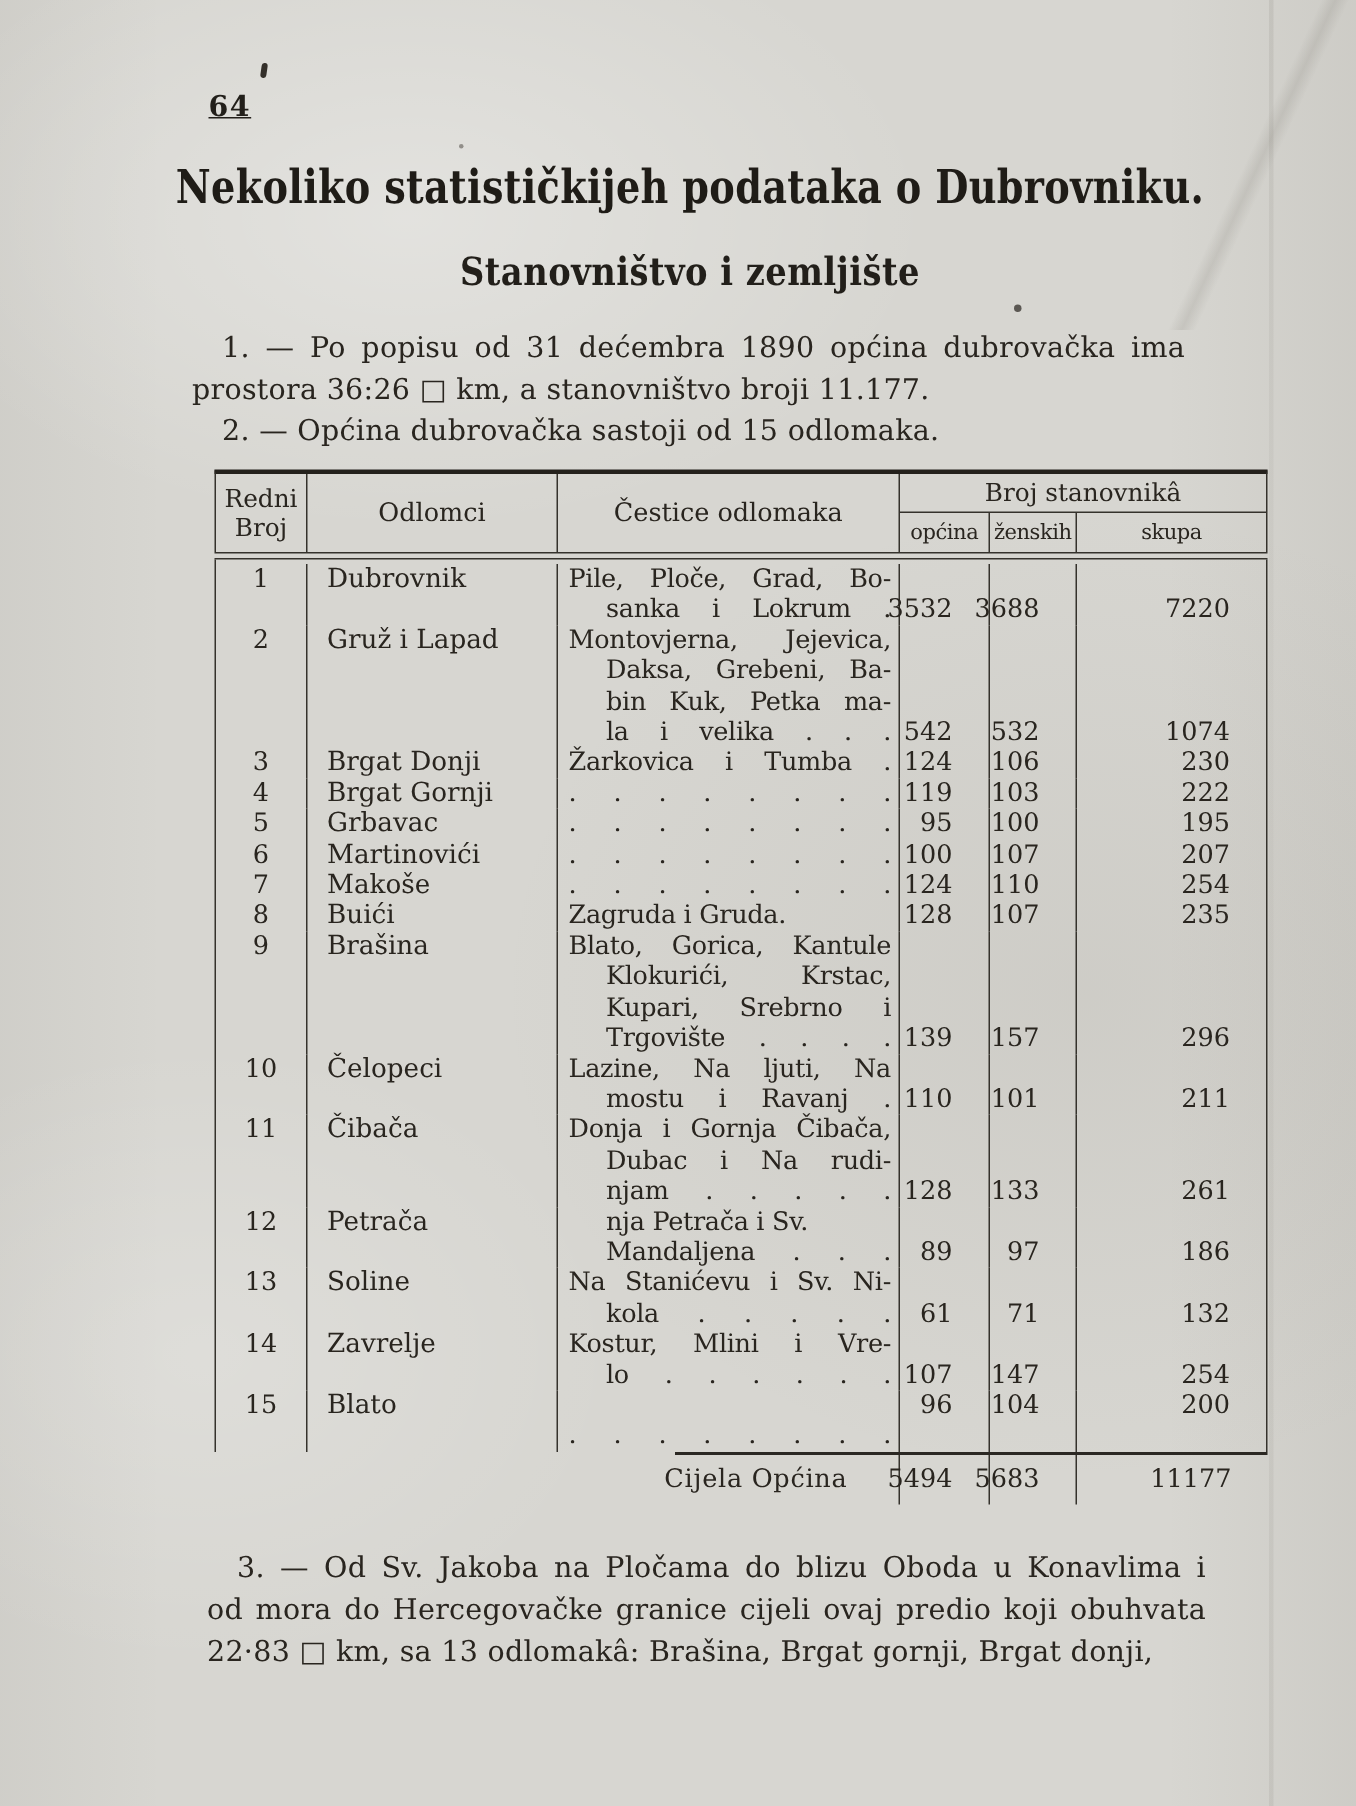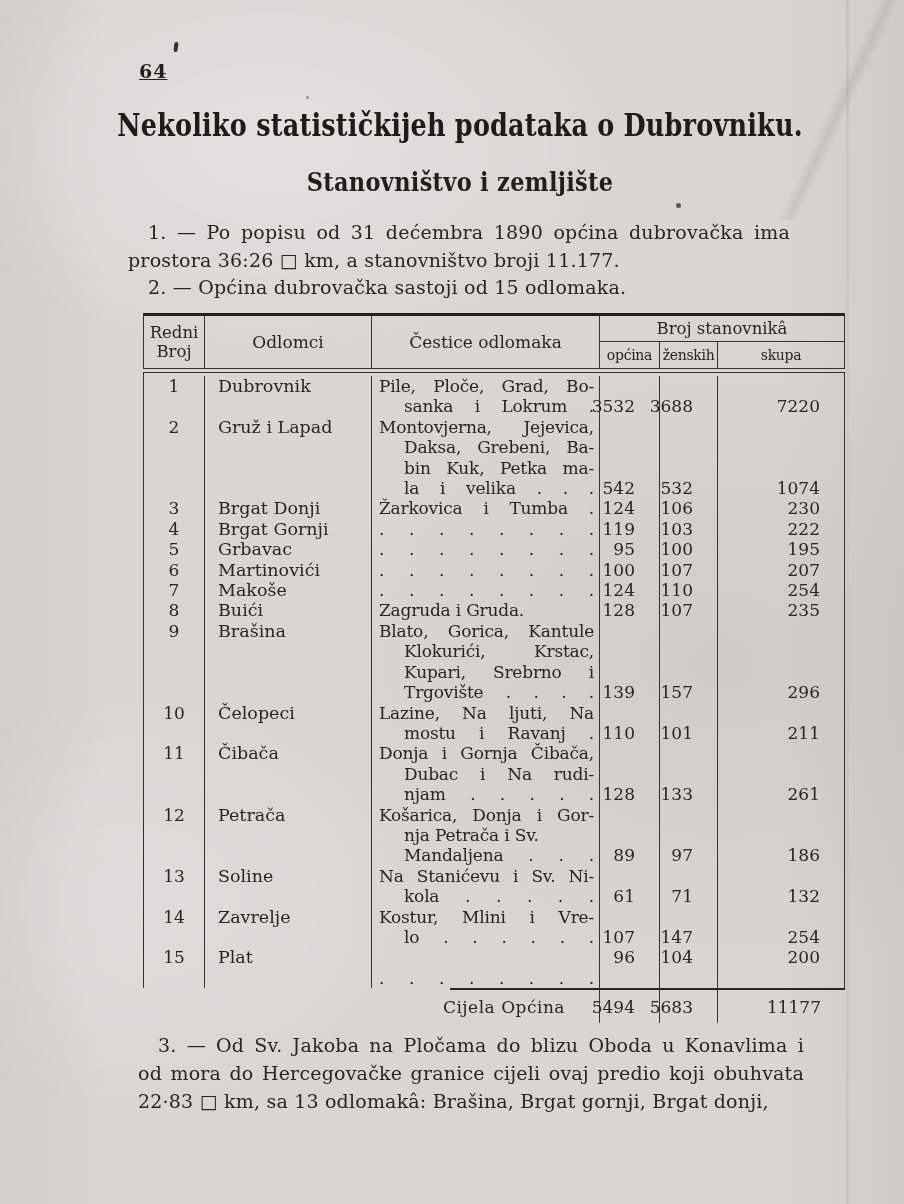--- a/index.html
+++ b/index.html
@@ -235,21 +235,20 @@
             <div class="cl cont just">njam . . . . .</div>
           </div>
           <div class="c cn c4">128</div>
           <div class="c cn c5">133</div>
           <div class="c cn c6">261</div>
         </div>
         <div class="trow">
           <div class="c c1">12</div>
           <div class="c c2">Petrača</div>
           <div class="c c3">
-            <div class="cl just">Košarica, Donja i Gor-</div>
             <div class="cl cont">nja Petrača i Sv.</div>
             <div class="cl cont just">Mandaljena . . .</div>
           </div>
           <div class="c cn c4">89</div>
           <div class="c cn c5">97</div>
           <div class="c cn c6">186</div>
         </div>
         <div class="trow">
           <div class="c c1">13</div>
           <div class="c c2">Soline</div>
@@ -267,21 +266,21 @@
           <div class="c c3">
             <div class="cl just">Kostur, Mlini i Vre-</div>
             <div class="cl cont just">lo . . . . . .</div>
           </div>
           <div class="c cn c4">107</div>
           <div class="c cn c5">147</div>
           <div class="c cn c6">254</div>
         </div>
         <div class="trow ntop">
           <div class="c c1">15</div>
-          <div class="c c2">Plat</div>
+          <div class="c c2">Blato</div>
           <div class="c c3">
             <div class="cl">&nbsp;</div>
             <div class="cl just">. . . . . . . .</div>
           </div>
           <div class="c cn c4">96</div>
           <div class="c cn c5">104</div>
           <div class="c cn c6">200</div>
         </div>
       </div>
     <div class="totrule"></div>

